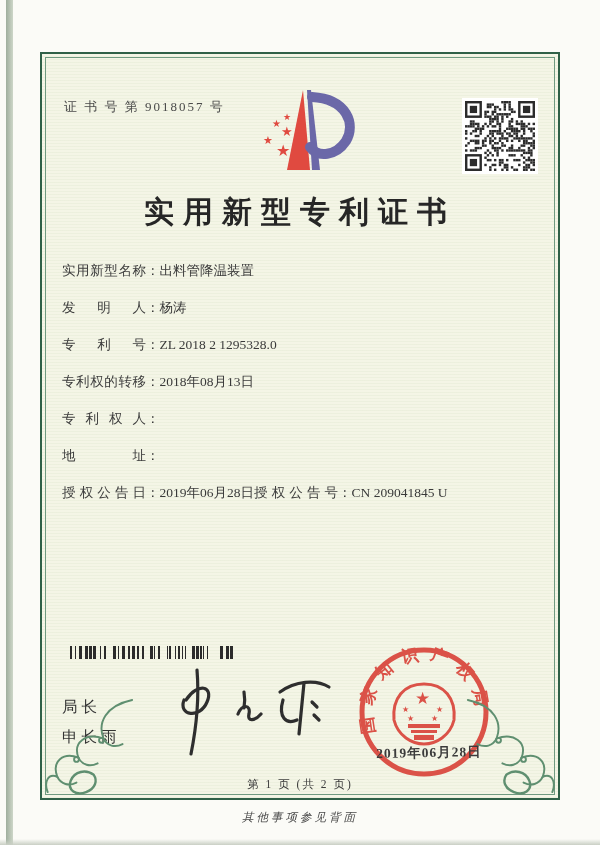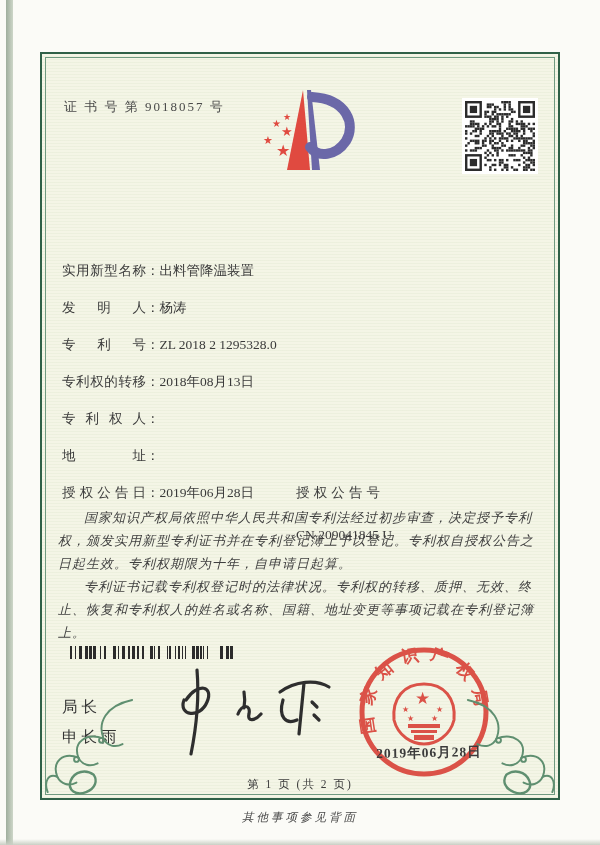--- a/index.html
+++ b/index.html
@@ -35,21 +35,21 @@
     position:absolute;left:0;right:0;top:138px;text-align:center;
     font-size:30px;font-weight:bold;letter-spacing:9px;color:#262626;
   }
   .fields{position:absolute;left:20px;top:206px;width:478px;font-size:13.5px;}
   .field-row{display:flex;margin-bottom:16px;line-height:21px;}
   .field-label{width:84px;text-align:justify;text-align-last:justify;flex:none;color:#3d3d3d;}
   .field-colon{flex:none;}
   .field-value{max-width:372px;text-align:right;}
   .grant-row{display:flex;margin-top:0;}
   .grant-group{display:flex;line-height:21px;}
-  .grant-group.second{margin-left:42px;flex-direction:column;}
+  .grant-group.second{}
   .paragraphs{
     position:absolute;left:16px;right:16px;top:452px;
     font-size:13px;line-height:23px;font-style:italic;color:#3f3f3f;
   }
   .paragraphs p{margin:0;text-indent:2em;letter-spacing:1px;}
   .barcode{position:absolute;left:28px;top:592px;width:168px;height:13px;display:flex;}
   .barcode span{height:100%;}
   .director{position:absolute;left:20px;top:638px;font-size:15.5px;letter-spacing:4px;
     line-height:30px;color:#333;font-family:"Liberation Sans","DejaVu Sans",sans-serif;}
   .signature{position:absolute;left:110px;top:608px;width:200px;height:100px;}
@@ -389,20 +389,21 @@
       <rect x="1" y="1" width="5" height="5" fill="#fff"></rect>
       <rect x="2" y="2" width="3" height="3" fill="#2b2b2b"></rect>
       <rect x="22" y="0" width="7" height="7" fill="#2b2b2b"></rect>
       <rect x="23" y="1" width="5" height="5" fill="#fff"></rect>
       <rect x="24" y="2" width="3" height="3" fill="#2b2b2b"></rect>
       <rect x="0" y="22" width="7" height="7" fill="#2b2b2b"></rect>
       <rect x="1" y="23" width="5" height="5" fill="#fff"></rect>
       <rect x="2" y="24" width="3" height="3" fill="#2b2b2b"></rect>
     </svg>
 
+  <div class="title">实用新型专利证书</div>
 
   <div class="fields">
     <div class="field-row">
       <span class="field-label">实用新型名称</span>
         <span class="field-colon">：</span>
       <span class="field-value">出料管降温装置</span>
     </div>
     <div class="field-row">
       <span class="field-label">发明人</span>
         <span class="field-colon">：</span>
@@ -433,24 +434,20 @@
         <span class="field-value">2019年06月28日</span>
       </div>
       <div class="grant-group second">
         <span class="field-label">授权公告号</span>
           <span class="field-colon">：</span>
         <span class="field-value">CN 209041845 U</span>
       </div>
     </div>
   </div>
 
-  <div class="paragraphs">
-    <p>国家知识产权局依照中华人民共和国专利法经过初步审查，决定授予专利权，颁发实用新型专利证书并在专利登记簿上予以登记。专利权自授权公告之日起生效。专利权期限为十年，自申请日起算。</p>
-    <p>专利证书记载专利权登记时的法律状况。专利权的转移、质押、无效、终止、恢复和专利权人的姓名或名称、国籍、地址变更等事项记载在专利登记簿上。</p>
-  </div>
 
   <div class="barcode" id="barcode">
       <span style="width: 2px; background: rgb(43, 43, 43);"></span>
       <span style="width: 1px; background: transparent;"></span>
       <span style="width: 1px; background: transparent;"></span>
       <span style="width: 1px; background: transparent;"></span>
       <span style="width: 1px; background: rgb(43, 43, 43);"></span>
       <span style="width: 3px; background: transparent;"></span>
       <span style="width: 3px; background: rgb(43, 43, 43);"></span>
       <span style="width: 3px; background: transparent;"></span>

